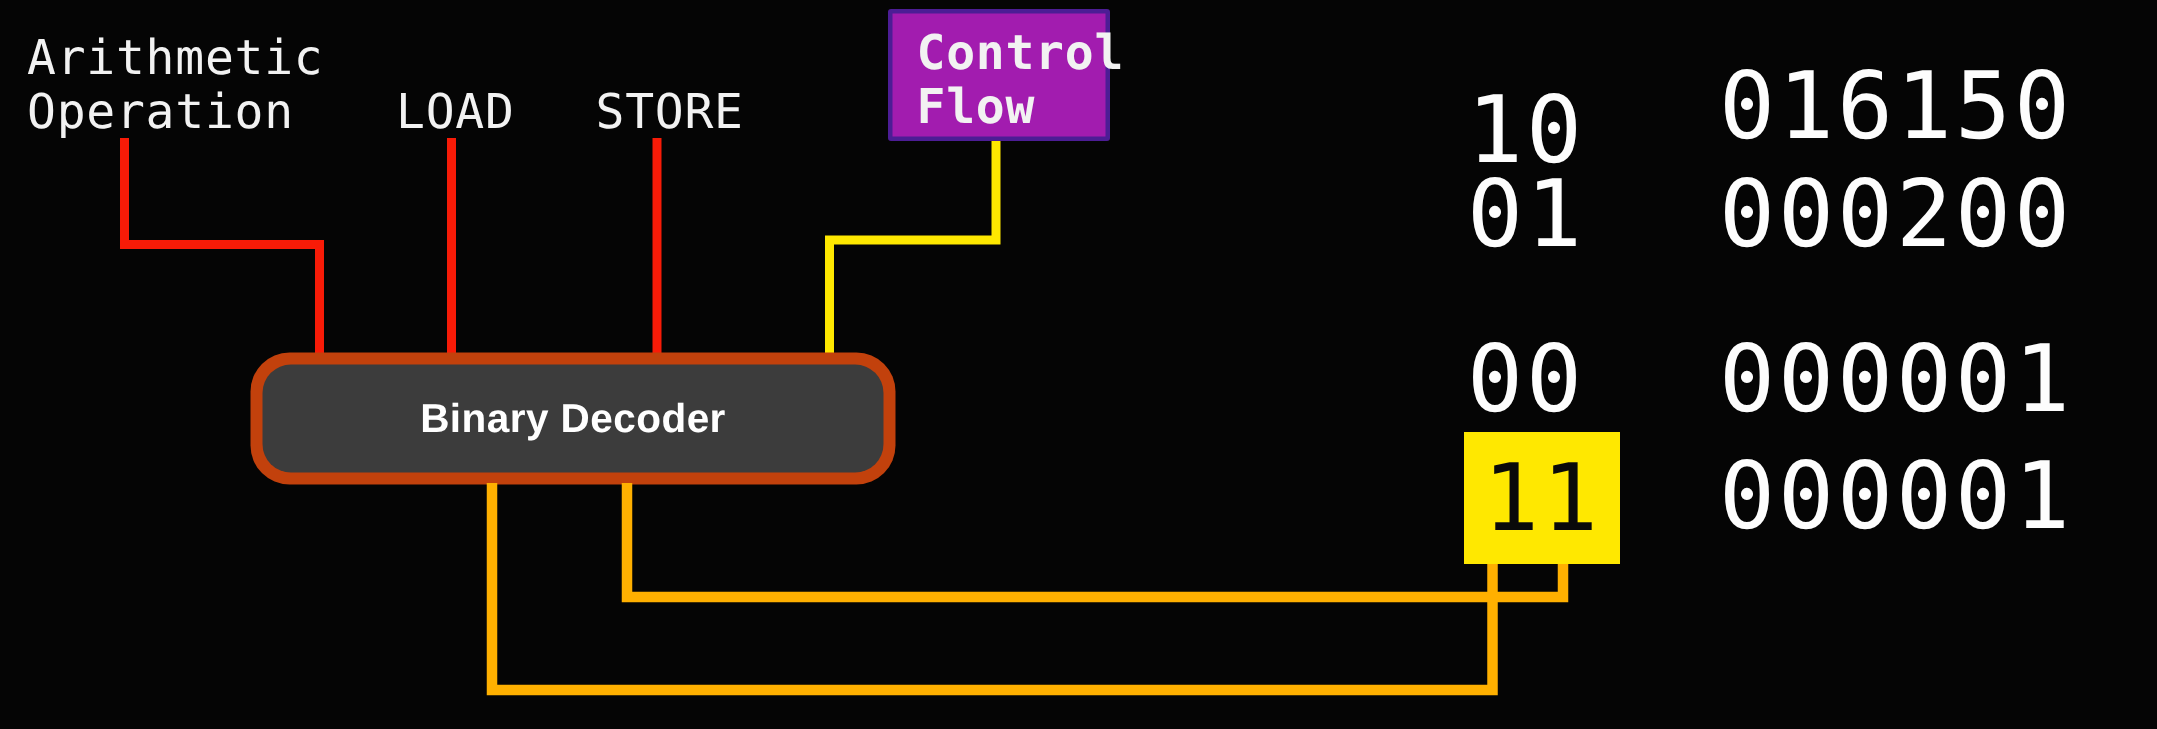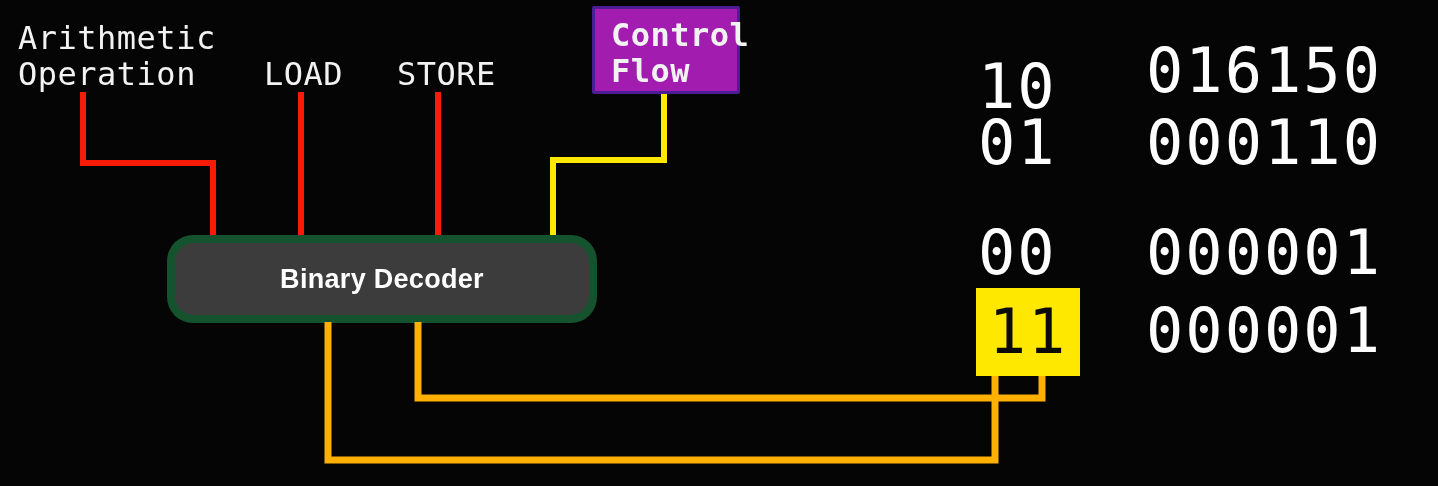--- a/index.html
+++ b/index.html
@@ -41,21 +41,21 @@
     display: block;
   }
   .cf-inner {
     padding: 8px 14px 10px 16px;
   }
 
   
   .decoder {
     position: absolute;
     box-sizing: border-box;
-    background: #14532d;
+    background: #c2410c;
     border-radius: 26px;
     padding: 8px;
     display: flex;
   }
   .decoder-inner {
     flex: 1;
     background: #3c3c3c;
     border-radius: 19px;
     display: flex;
     align-items: center;
@@ -160,17 +160,17 @@
     </svg>
   </div>
 
   <div class="bits" style="left:978px; top:56px;">10</div>
   <div class="bits" style="left:978px; top:112px;">01</div>
   <div class="bits" style="left:978px; top:222px;">00</div>
 
   <div class="bits-hl" style="left:976px; top:288px; width:104px; height:88px;">11</div>
 
   <div class="bits" style="left:1146px; top:40px;">016150</div>
-  <div class="bits" style="left:1146px; top:112px;">000110</div>
+  <div class="bits" style="left:1146px; top:112px;">000200</div>
   <div class="bits" style="left:1146px; top:222px;">000001</div>
   <div class="bits" style="left:1146px; top:300px;">000001</div>
 
 </div>
 
 </body></html>

